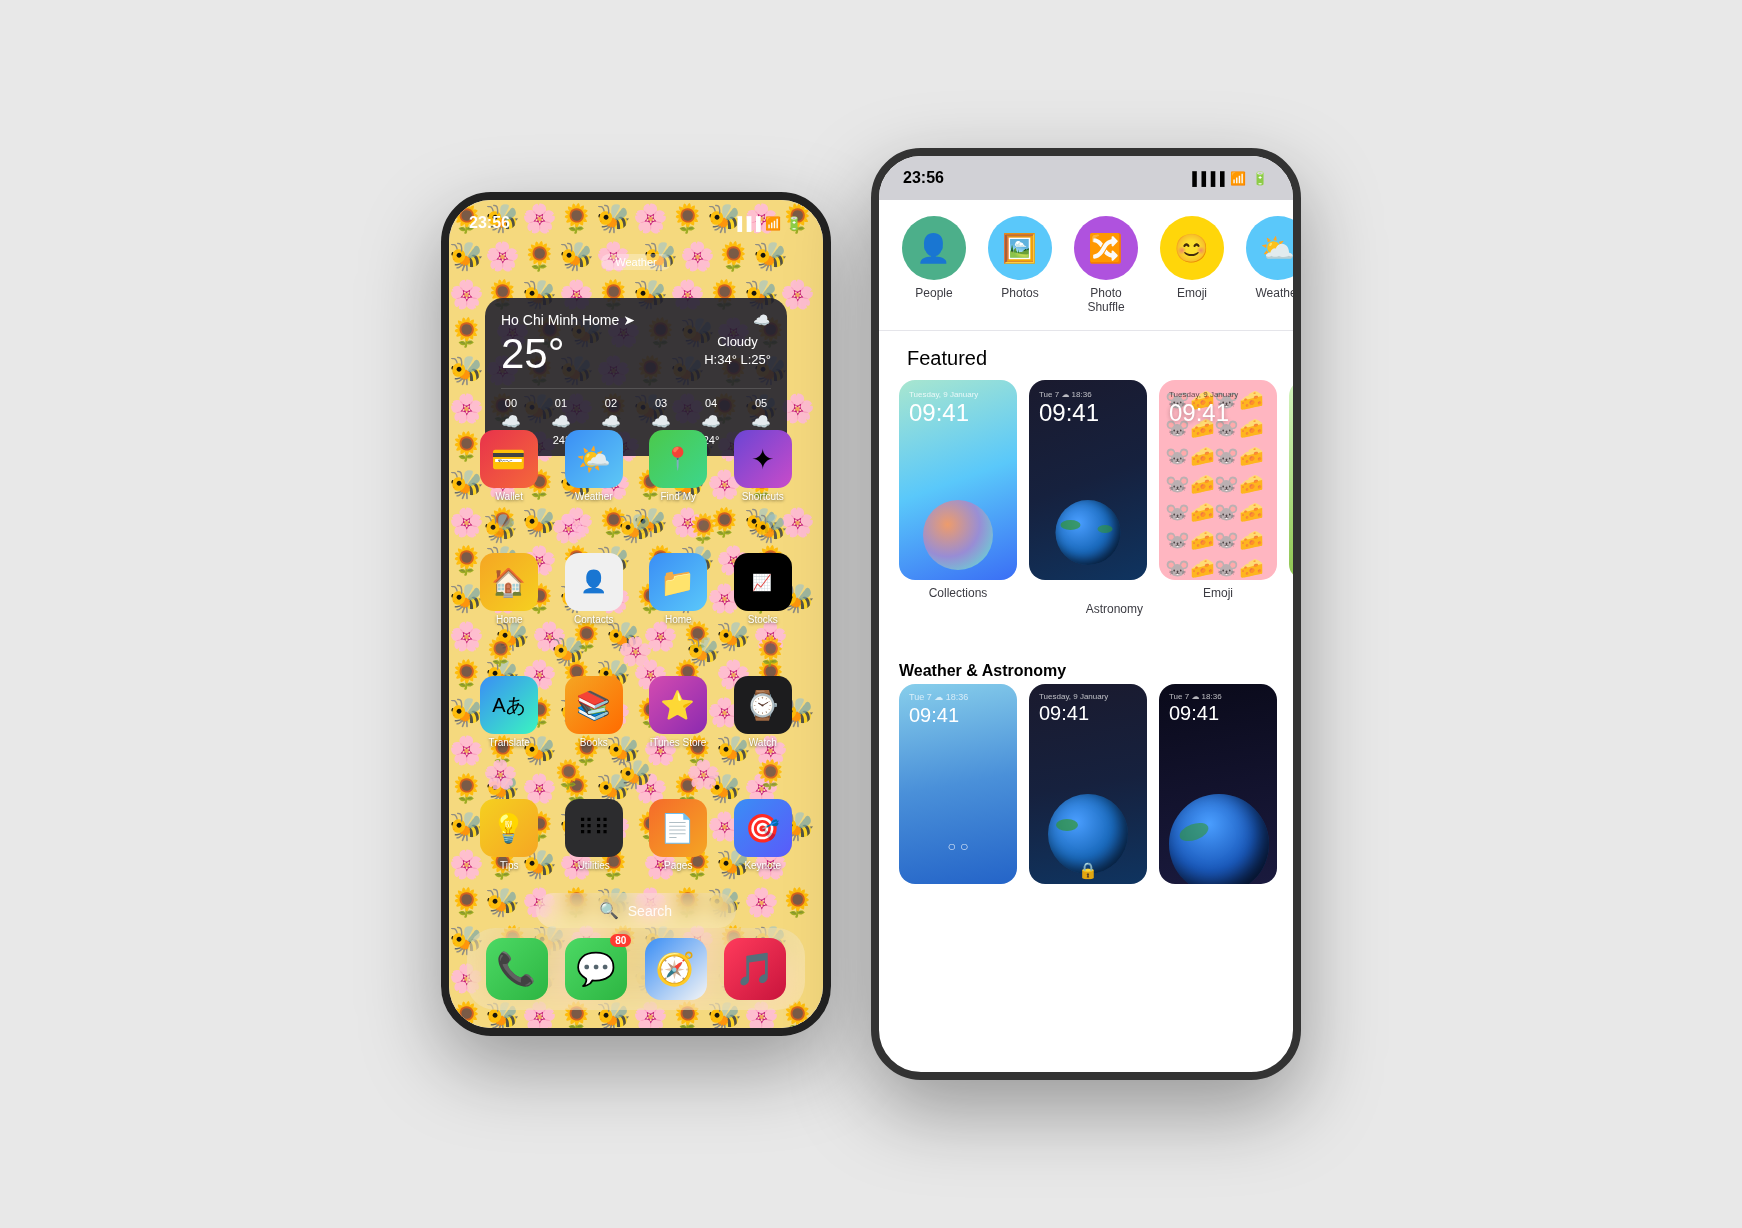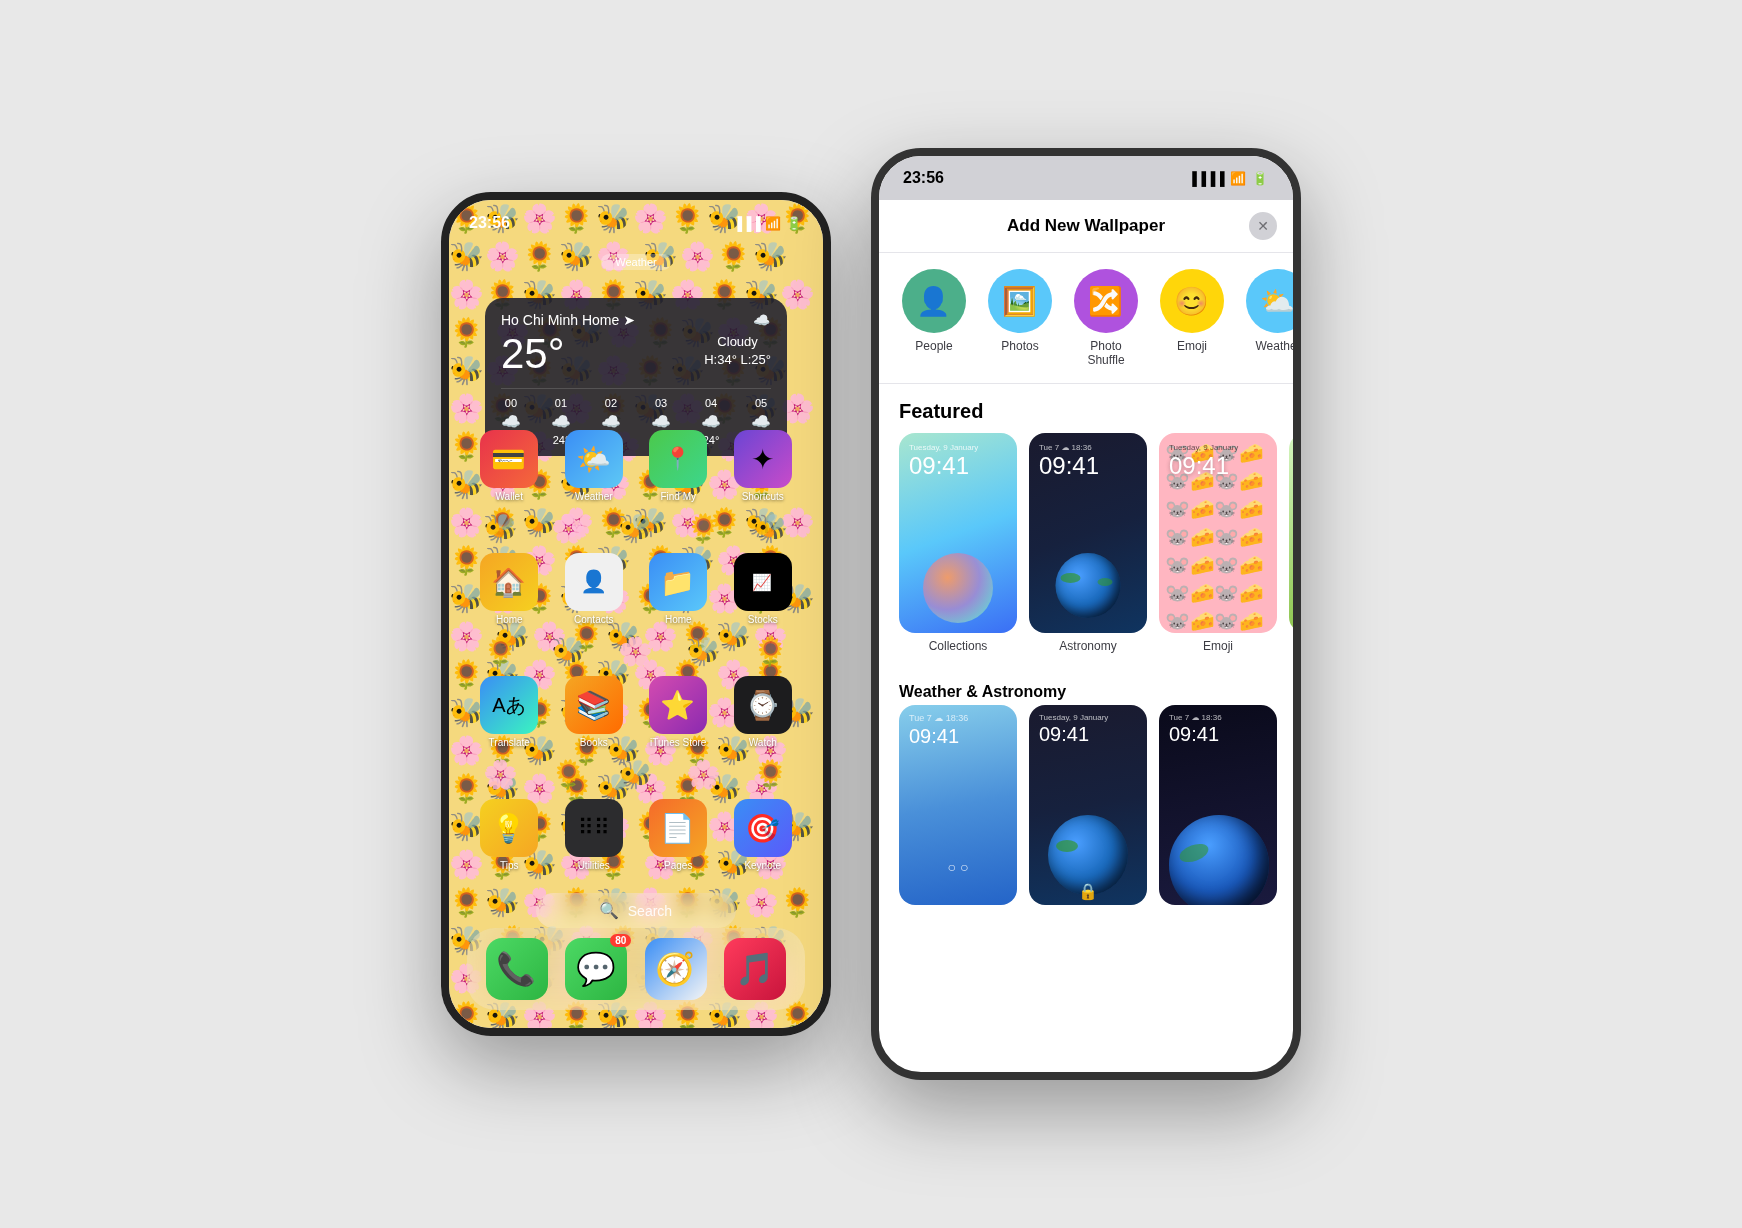--- a/index.html
+++ b/index.html
@@ -345,23 +345,23 @@
     .cat-skyblue { background: #5ac8fa; }
     .category-label {
       font-size: 12px;
       color: #3c3c43;
       text-align: center;
     }
 
     
     .section-title {
       font-size: 20px;
-      font-weight: 700;
+      font-weight: 400;
       color: #000;
-      padding: 16px 20px 10px;
+      padding: 16px 28px 10px;
     }
 
     .featured-scroll {
       display: flex;
       gap: 12px;
       padding: 0 20px 16px;
       overflow: hidden;
     }
 
     
@@ -641,26 +641,20 @@
     <span class="status-time-right">23:56</span>
     <div class="status-icons-right">
       <span>▐▐▐▐</span>
       <span>📶</span>
       <span>🔋</span>
     </div>
   </div>
 
   <div class="phone-right-content">
 
-    <div class="panel-header">
-      <span class="panel-title">Add New Wallpaper</span>
-      <div class="panel-close">
-        <span>✕</span>
-      </div>
-    </div>
 
     <div class="category-scroll">
       <div class="category-item">
         <div class="category-icon-circle cat-green">👤</div>
         <span class="category-label">People</span>
       </div>
       <div class="category-item">
         <div class="category-icon-circle cat-blue">🖼️</div>
         <span class="category-label">Photos</span>
       </div>
@@ -699,21 +693,21 @@
           <div style="padding:10px;">
             <div style="font-size:8px;color:rgba(255,255,255,0.7);">Tue 7 ☁ 18:36</div>
             <div style="font-size:24px;font-weight:200;color:white;">09:41</div>
           </div>
 
           <div style="position:absolute;bottom:15px;left:50%;transform:translateX(-50%);width:65px;height:65px;border-radius:50%;background:radial-gradient(circle at 35% 35%,#4a9eff,#1a6abd,#0a2a5f);box-shadow:inset -4px -4px 12px rgba(0,0,0,0.6);overflow:hidden;">
             <div style="position:absolute;top:20px;left:5px;width:20px;height:10px;background:rgba(50,150,50,0.7);border-radius:50%;"></div>
             <div style="position:absolute;top:25px;right:8px;width:15px;height:8px;background:rgba(50,150,50,0.6);border-radius:50%;"></div>
           </div>
         </div>
-        <div style="text-align:center;font-size:12px;color:#3c3c43;padding:6px 4px;">Astronomy</div>
+        <div style="text-align:right;font-size:12px;color:#3c3c43;padding:22px 4px;">Astronomy</div>
       </div>
 
       <div style="flex-shrink:0;width:118px;">
         <div style="width:118px;height:200px;border-radius:16px;overflow:hidden;background:#ffb6c1;position:relative;">
           <div style="padding:10px;position:relative;z-index:2;">
             <div style="font-size:8px;color:rgba(0,0,0,0.6);">Tuesday, 9 January</div>
             <div style="font-size:24px;font-weight:200;color:white;text-shadow:0 1px 4px rgba(0,0,0,0.3);">09:41</div>
           </div>
 
           <div style="position:absolute;top:0;left:0;right:0;bottom:0;font-size:20px;line-height:1.4;word-break:break-all;padding:6px;opacity:0.85;">

